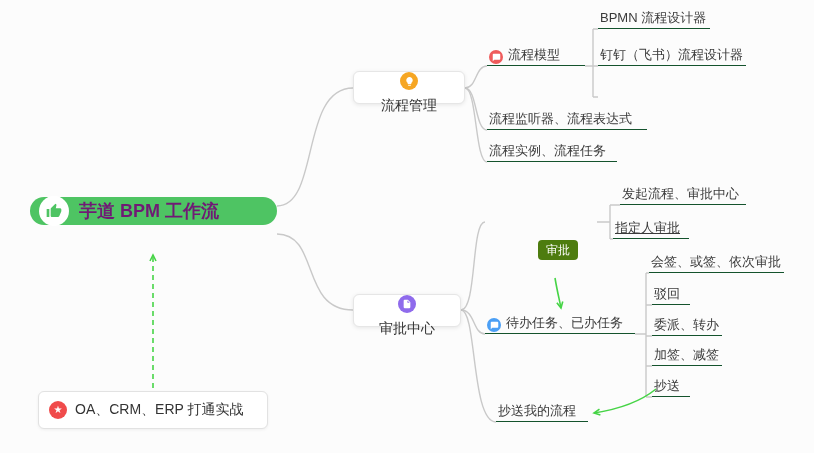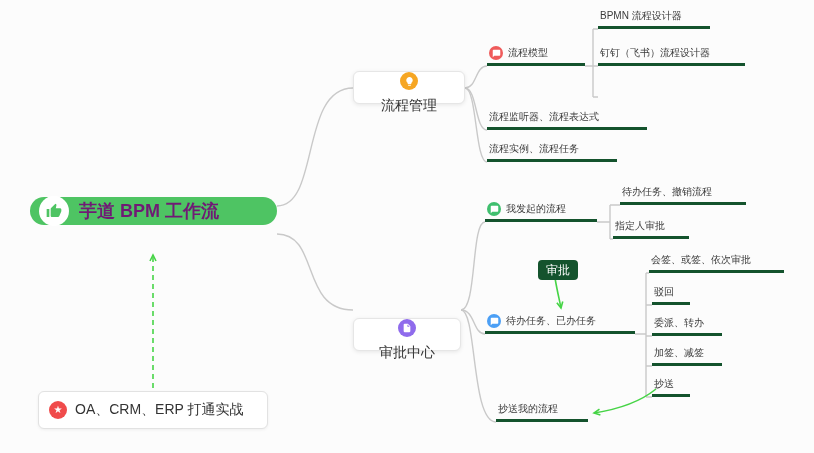--- a/index.html
+++ b/index.html
@@ -2,41 +2,41 @@
 <html><head>
 <meta charset="utf-8">
 <style>
   html,body{margin:0;padding:0;background:#fff;}
   .canvas{position:relative;width:814px;height:453px;background:#fcfcfc;overflow:hidden;
           font-family:"Liberation Sans","DejaVu Sans",sans-serif;}
   svg.links{position:absolute;left:0;top:0;}
   .gray{stroke:#c9c9c9;stroke-width:1.4;fill:none;}
   .green-line{stroke:#46d446;stroke-width:1.6;fill:none;}
   .dashed{stroke-dasharray:5 4;}
-  .leaf{position:absolute;height:22px;display:flex;align-items:center;gap:5px;
-        border-bottom:3px solid #14532d;font-size:10px;color:#3b3b3b;
+  .leaf{position:absolute;height:22px;display:flex;align-items:flex-end;gap:5px;
+        border-bottom:1px solid #14532d;font-size:13px;color:#3b3b3b;
         box-sizing:border-box;padding:0 3px 1px 2px;white-space:nowrap;}
   .branch{position:absolute;height:33px;display:flex;align-items:center;gap:7px;
           background:#fff;border:1px solid #e6e6e6;border-radius:6px;
           box-shadow:0 1px 4px rgba(0,0,0,.09);font-size:14px;color:#333;
           box-sizing:border-box;padding:0 12px;white-space:nowrap;flex-direction:column;}
   .root{position:absolute;left:30px;top:197px;min-width:247px;height:28px;background:#4ec463;
         border-radius:23px;display:flex;align-items:center;gap:10px;color:#701a75;
         font-size:18px;font-weight:700;box-sizing:border-box;padding:0 9px;white-space:nowrap;}
   .ricon{width:30px;height:30px;border-radius:50%;background:#fff;display:flex;
          align-items:center;justify-content:center;flex:none;}
   .practice{position:absolute;left:38px;top:391px;min-width:230px;height:38px;background:#fff;
             border:1px solid #e2e2e2;border-radius:6px;display:flex;align-items:center;gap:8px;
             font-size:14px;color:#333;box-sizing:border-box;padding:0 10px;
             box-shadow:0 1px 3px rgba(0,0,0,.06);white-space:nowrap;}
   .cicon{border-radius:50%;display:inline-flex;align-items:center;justify-content:center;flex:none;}
   .s14{width:14px;height:14px;}
   .s18{width:18px;height:18px;}
   .star-glyph{color:#fff;font-size:10px;line-height:1;}
-  .badge{position:absolute;left:538px;top:260px;background:#14532d;color:#fff;font-size:12px;
+  .badge{position:absolute;left:538px;top:240px;background:#4d7c0f;color:#fff;font-size:12px;
          border-radius:4px;padding:4px 8px;line-height:1;}
 </style>
 </head>
 <body>
 
 <div class="canvas">
 
   <svg class="links" width="814" height="453">
     <defs>
       <marker id="ah" markerWidth="10" markerHeight="10" refX="7" refY="4" orient="auto" markerUnits="userSpaceOnUse">
@@ -79,21 +79,21 @@
 
   <div class="branch" style="left:353px;top:71px;min-width:112px;">
     <span class="cicon s18" style="background:#f6a623">
       <svg viewBox="0 0 24 24" width="11" height="11" fill="#fff">
           <path d="M9 21c0 .55.45 1 1 1h4c.55 0 1-.45 1-1v-1H9v1zm3-19C8.14 2 5 5.14 5 9c0 2.38 1.19 4.47 3 5.74V17c0 .55.45 1 1 1h6c.55 0 1-.45 1-1v-2.26c1.81-1.27 3-3.36 3-5.74 0-3.86-3.14-7-7-7z"></path>
         </svg>
     </span>
     <span>流程管理</span>
   </div>
 
-  <div class="branch" style="left:353px;top:294px;min-width:108px;margin-top:24px;">
+  <div class="branch" style="left:353px;top:294px;min-width:108px;">
     <span class="cicon s18" style="background:#8f6bec">
       <svg viewBox="0 0 24 24" width="10" height="10" fill="#fff">
           <path d="M14 2H6c-1.1 0-2 .9-2 2v16c0 1.1.9 2 2 2h12c1.1 0 2-.9 2-2V8l-6-6zm-1 7V3.5L18.5 9H13z"></path>
         </svg>
     </span>
     <span>审批中心</span>
   </div>
 
   <div class="leaf" style="left:487px;top:44px;min-width:98px;">
     <span class="cicon s14" style="background:#ef5b5b">
@@ -111,33 +111,25 @@
     <span>钉钉（飞书）流程设计器</span>
   </div>
 
   <div class="leaf" style="left:487px;top:108px;min-width:160px;">
     <span>流程监听器、流程表达式</span>
   </div>
   <div class="leaf" style="left:487px;top:140px;min-width:130px;">
     <span>流程实例、流程任务</span>
   </div>
 
-  <div class="leaf" style="left:485px;top:200px;min-width:112px;">
-    <span class="cicon s14" style="background:#3fbf6e">
-      <svg viewBox="0 0 24 24" width="9" height="9" fill="#fff">
-          <path d="M20 2H4c-1.1 0-2 .9-2 2v18l4-4h14c1.1 0 2-.9 2-2V4c0-1.1-.9-2-2-2z"></path>
-        </svg>
-    </span>
-    <span>我发起的流程</span>
-  </div>
 
   <div class="leaf" style="left:620px;top:183px;min-width:126px;">
-    <span>待办任务、撤销流程</span>
+    <span>发起流程、审批中心</span>
   </div>
-  <div class="leaf" style="left:613px;top:217px;min-width:76px;">
+  <div class="leaf" style="left:613px;top:217px;min-width:76px;text-decoration:underline;">
     <span>指定人审批</span>
   </div>
 
   <div class="leaf" style="left:485px;top:312px;min-width:150px;">
     <span class="cicon s14" style="background:#4b9ff5">
       <svg viewBox="0 0 24 24" width="9" height="9" fill="#fff">
           <path d="M20 2H4c-1.1 0-2 .9-2 2v18l4-4h14c1.1 0 2-.9 2-2V4c0-1.1-.9-2-2-2z"></path>
         </svg>
     </span>
     <span>待办任务、已办任务</span>

